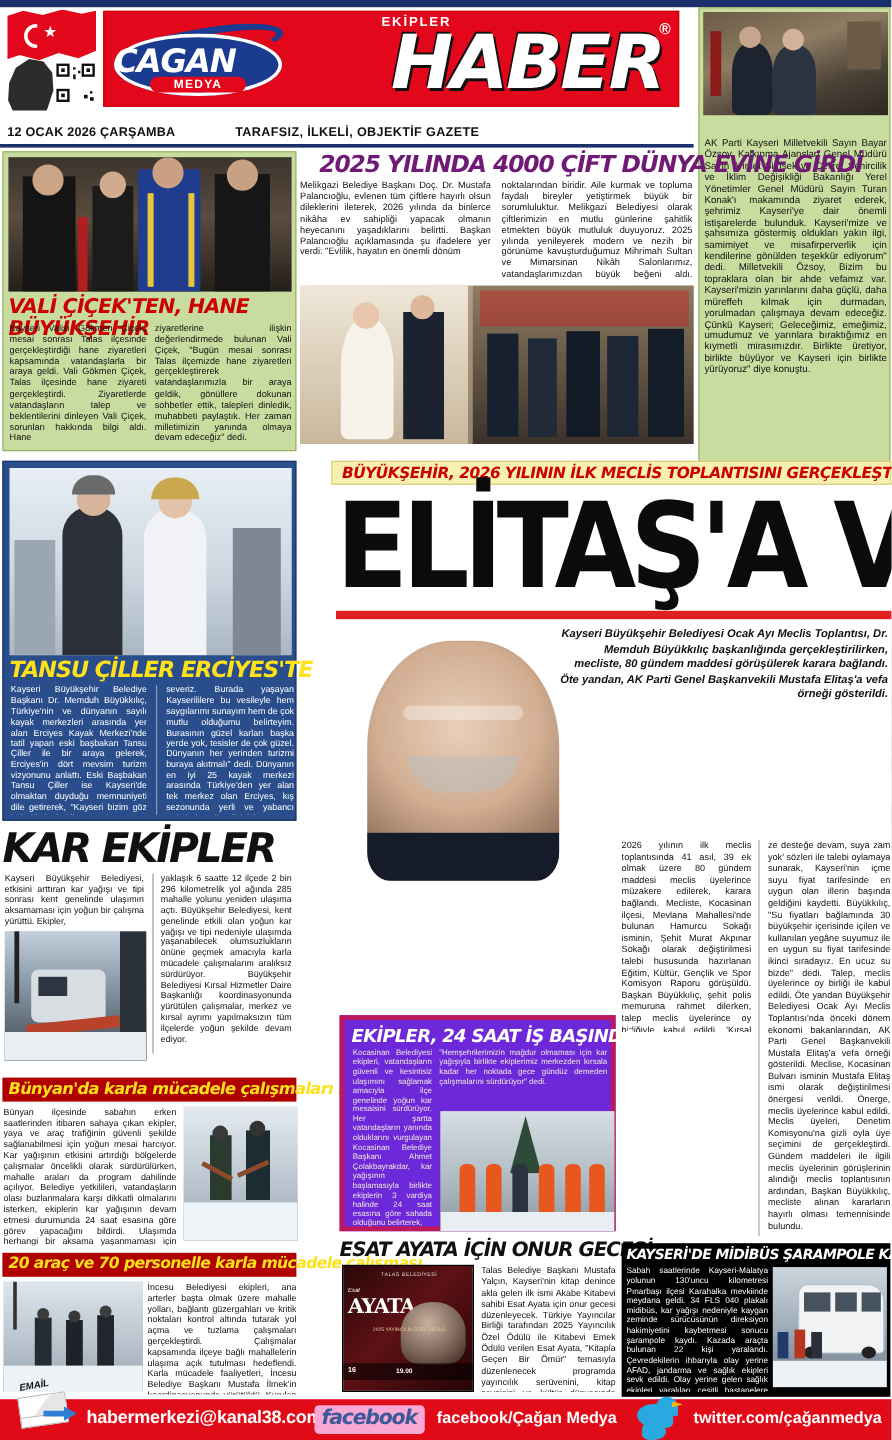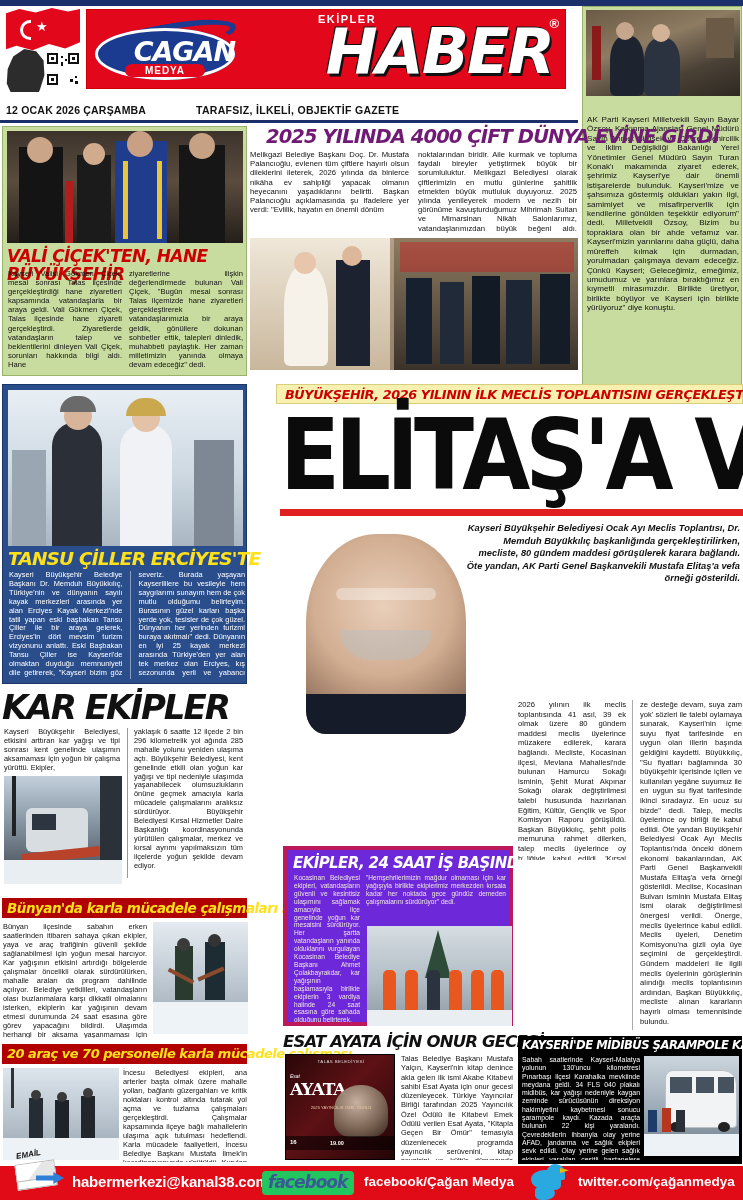--- a/index.html
+++ b/index.html
@@ -44,21 +44,21 @@
   .cagan-oval{
     position:absolute; left:8px; top:18px; width:140px; height:52px; border-radius:50%;
     background:#1a3b8f; box-shadow:0 0 0 3px #fff inset;
   }
   .cagan-swoosh{
     position:absolute; left:10px; top:14px; width:140px; height:30px; border-radius:50%;
     border:6px solid #1a3b8f; border-bottom-color:transparent; border-left-color:transparent;
     transform:rotate(-10deg);
   }
   .cagan-txt{
-    position:absolute; left:8px; top:26px; width:140px; text-align:right;
+    position:absolute; left:8px; top:26px; width:140px; text-align:left;
     color:#fff; font-size:27px; font-weight:800; font-style:italic; letter-spacing:-1px;
     font-family:"DejaVu Sans", sans-serif;
   }
   .cagan-medya{
     position:absolute; left:38px; top:54px; width:80px; text-align:center;
     background:#e3071c; color:#fff; font-size:10px; font-weight:800; letter-spacing:1px;
     border-radius:7px; padding:1px 0;
   }
   .haber38{
     position:absolute; left:150px; top:6px; width:330px; height:72px;
@@ -270,21 +270,21 @@
   .email-icon{
     position:absolute; left:10px; top:-18px; width:60px; height:44px;
   }
   .env{ position:absolute; left:6px; top:14px; width:40px; height:26px; background:#fff; border:1px solid #bbb; transform:rotate(-8deg); }
   .env:after{ content:""; position:absolute; left:0; top:0; width:38px; height:16px; border-bottom:1px solid #bbb;
     background:linear-gradient(135deg,#fff 48%, #e6e6e6 50%); }
   .envlabel{ position:absolute; left:6px; top:2px; color:#111; font-size:8px; font-weight:800; transform:rotate(-10deg); font-style:italic;}
   .envarrow{ position:absolute; left:26px; top:24px; width:28px; height:12px; background:#2f7fd6;
     clip-path:polygon(0 30%, 62% 30%, 62% 0, 100% 50%, 62% 100%, 62% 70%, 0 70%); }
   .f-email{ position:absolute; left:72px; top:7px; color:#fff; font-size:15px; font-weight:800; letter-spacing:-.2px; }
-  .fb-logo{ position:absolute; left:262px; top:5px; width:92px; height:24px; background:#22c55e; border-radius:4px;text-decoration:underline; }
+  .fb-logo{ position:absolute; left:262px; top:5px; width:92px; height:24px; background:#f9a8d4; border-radius:4px;text-decoration:underline; }
   .fb-logo span{ position:absolute; left:6px; top:1px; color:#3b5998; font-size:17px; font-weight:900; font-style:italic; letter-spacing:-1px; font-family:"DejaVu Sans", sans-serif;}
   .f-fb{ position:absolute; left:364px; top:8px; color:#fff; font-size:13.5px; font-weight:800; }
   .tw-bird{ position:absolute; left:527px; top:-4px; width:42px; height:40px; }
   .tw-bird .b1{ position:absolute; left:4px; top:8px; width:30px; height:20px; background:#2aa9e0; border-radius:60% 40% 30% 70%; }
   .tw-bird .b2{ position:absolute; left:20px; top:2px; width:18px; height:16px; background:#2aa9e0; border-radius:50% 60% 10% 50%; }
   .tw-bird .b3{ position:absolute; left:8px; top:24px; width:20px; height:14px; background:#2aa9e0; border-radius:40% 60% 60% 40%; }
   .tw-bird .bk{ position:absolute; left:33px; top:6px; width:9px; height:5px; background:#f2b700; clip-path:polygon(0 0,100% 45%,0 100%); }
   .f-tw{ position:absolute; left:578px; top:8px; color:#fff; font-size:13.5px; font-weight:800; }
   .silh{ position:absolute; background:#26303c; }
 </style>

